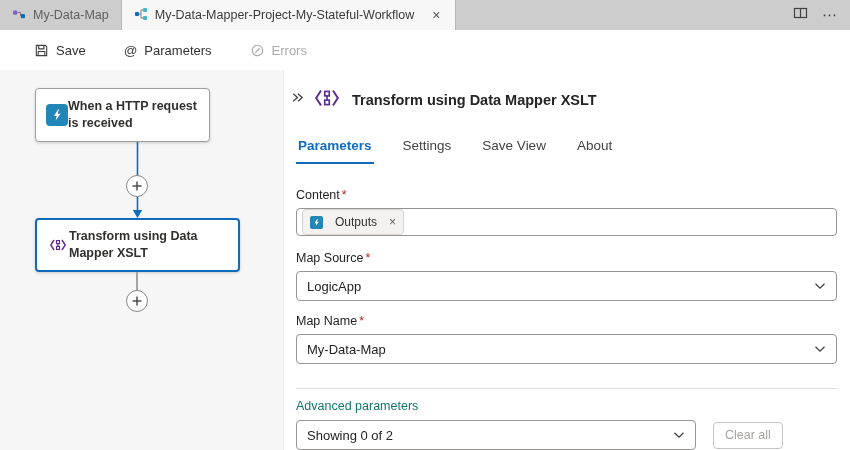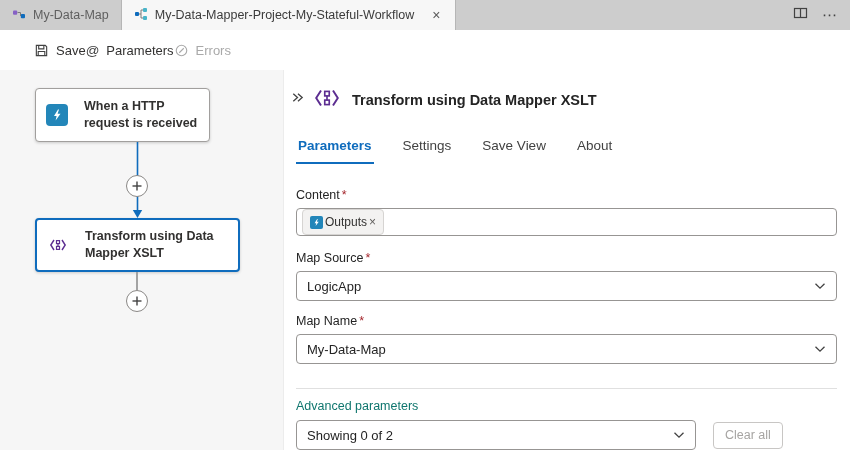--- a/index.html
+++ b/index.html
@@ -11,29 +11,29 @@
   .tabbar { position:absolute; top:0; left:0; right:0; height:30px; background:#cdcdcd; display:flex; align-items:stretch; }
   .tab { display:flex; align-items:center; gap:7px; padding:0 12px; font-size:12.5px; border-right:1px solid #b6b6b6; cursor:pointer; white-space:nowrap; }
   .tab.inactive { background:#cdcdcd; color:#5f5f5f; }
   .tab.active { background:#f7f7f7; color:#3b3b3b; }
   .tab-close { margin-left:8px; font-size:14px; color:#5a5a5a; line-height:1; padding:1px 3px; border-radius:3px; }
   .tabbar-actions { margin-left:auto; display:flex; align-items:center; gap:14px; padding-right:12px; color:#424242; }
   .tabbar-actions .more { font-size:15px; letter-spacing:1px; cursor:pointer; }
   .artifact { position:absolute; left:452px; top:30px; width:12px; height:10px; background:#3d3d42; }
 
   
-  .toolbar { position:absolute; top:30px; left:0; right:0; height:40px; background:#ffffff; display:flex; align-items:center; padding-left:34px; }
+  .toolbar { position:absolute; top:30px; left:0; right:0; height:40px; background:#ffffff; display:flex; align-items:center; gap:38px; padding-left:34px; }
   .tb-item { display:flex; align-items:center; gap:7px; font-size:13px; color:#323130; background:none; border:none; font-family:inherit; cursor:pointer; padding:0; }
   .tb-item.disabled { color:#a9a9a9; cursor:default; }
   .tb-icon { display:flex; align-items:center; }
   .at-glyph { font-size:13.5px; color:#424242; }
 
   
   .canvas { position:absolute; top:70px; left:0; width:283px; bottom:0; background:#f6f6f6; }
-  .node-card { position:absolute; background:#fff; border-radius:4px; display:flex; align-items:center; gap:16px; padding:8px 10px; box-shadow:0 1px 3px rgba(0,0,0,.18); cursor:pointer; }
+  .node-card { position:absolute; background:#fff; border-radius:4px; display:flex; align-items:center; gap:0; padding:8px 10px; box-shadow:0 1px 3px rgba(0,0,0,.18); cursor:pointer; }
   .node-card.trigger { left:35px; top:18px; width:175px; height:54px; border:1px solid #a19f9d; }
   .node-card.action  { left:35px; top:148px; width:205px; height:54px; border:2px solid #0f6cbd; }
   .node-label { font-size:12.5px; font-weight:bold; color:#323130; line-height:1.4; }
   .node-icon { flex:0 0 auto; width:22px; height:22px; border-radius:4px; display:flex; align-items:center; justify-content:center; }
   .node-icon.http { background:#2386b9; }
   .node-icon.xslt { background:#fff; }
   .edge-top { position:absolute; left:130px; top:72px; }
   .edge-bottom { position:absolute; left:136px; top:202px; width:2px; height:18px; background:#a3a3a3; }
   .plus-btn { position:absolute; width:22px; height:22px; left:126px; border-radius:50%; background:#fff; border:1px solid #8a8886; display:flex; align-items:center; justify-content:center; cursor:pointer; padding:0; z-index:2; }
   .plus-btn.p1 { top:105px; }
@@ -45,21 +45,21 @@
   .panel-header { position:absolute; left:28px; top:13px; display:flex; align-items:center; gap:10px; }
   .panel-title { font-size:14.5px; font-weight:bold; color:#242424; }
   .panel-tabs { position:absolute; left:12px; top:64px; display:flex; gap:27px; }
   .ptab { font-size:13.5px; color:#424242; padding:4px 2px 9px 2px; border-bottom:2px solid transparent; cursor:pointer; }
   .ptab.active { color:#0f6cbd; font-weight:bold; border-bottom-color:#0f6cbd; }
 
   .form { position:absolute; left:12px; right:13px; top:118px; }
   .field-label { font-size:12.5px; color:#242424; margin-bottom:6px; }
   .req { color:#a4262c; margin-left:2px; }
   .content-input { height:28px; border:1px solid #979593; border-radius:4px; display:flex; align-items:center; padding:0 5px; margin-bottom:15px; background:#fff; cursor:text; }
-  .token-chip { display:inline-flex; align-items:center; gap:2px; height:20px; padding:12px 7px; background:#f3f2f1; border:1px solid #d6d4d2; border-radius:4px; font-size:12px; color:#323130; cursor:pointer; }
+  .token-chip { display:inline-flex; align-items:center; gap:12px; height:20px; padding:12px 7px; background:#f3f2f1; border:1px solid #d6d4d2; border-radius:4px; font-size:12px; color:#323130; cursor:pointer; }
   .chip-icon { width:13px; height:13px; border-radius:2px; background:#2386b9; display:flex; align-items:center; justify-content:center; }
   .chip-x { font-size:12px; color:#605e5c; line-height:1; }
   .select { height:30px; border:1px solid #979593; border-radius:4px; display:flex; align-items:center; padding:0 10px; font-size:13px; color:#242424; margin-bottom:13px; cursor:pointer; background:#fff; }
   .select .chev { margin-left:auto; display:flex; }
   .divider { border-top:1px solid #e0e0e0; margin-top:24px; }
   .adv-label { margin-top:10px; font-size:12.5px; color:#0f766e; }
   .adv-row { margin-top:7px; display:flex; align-items:center; }
   .adv-row .select { flex:0 0 400px; margin-bottom:0; }
   .btn { height:27px; padding:0 11px; border:1px solid #8f8e8c; border-radius:4px; background:#fff; font-size:12.5px; color:#242424; font-family:inherit; cursor:pointer; }
   .btn.showall { margin-left:auto; }

